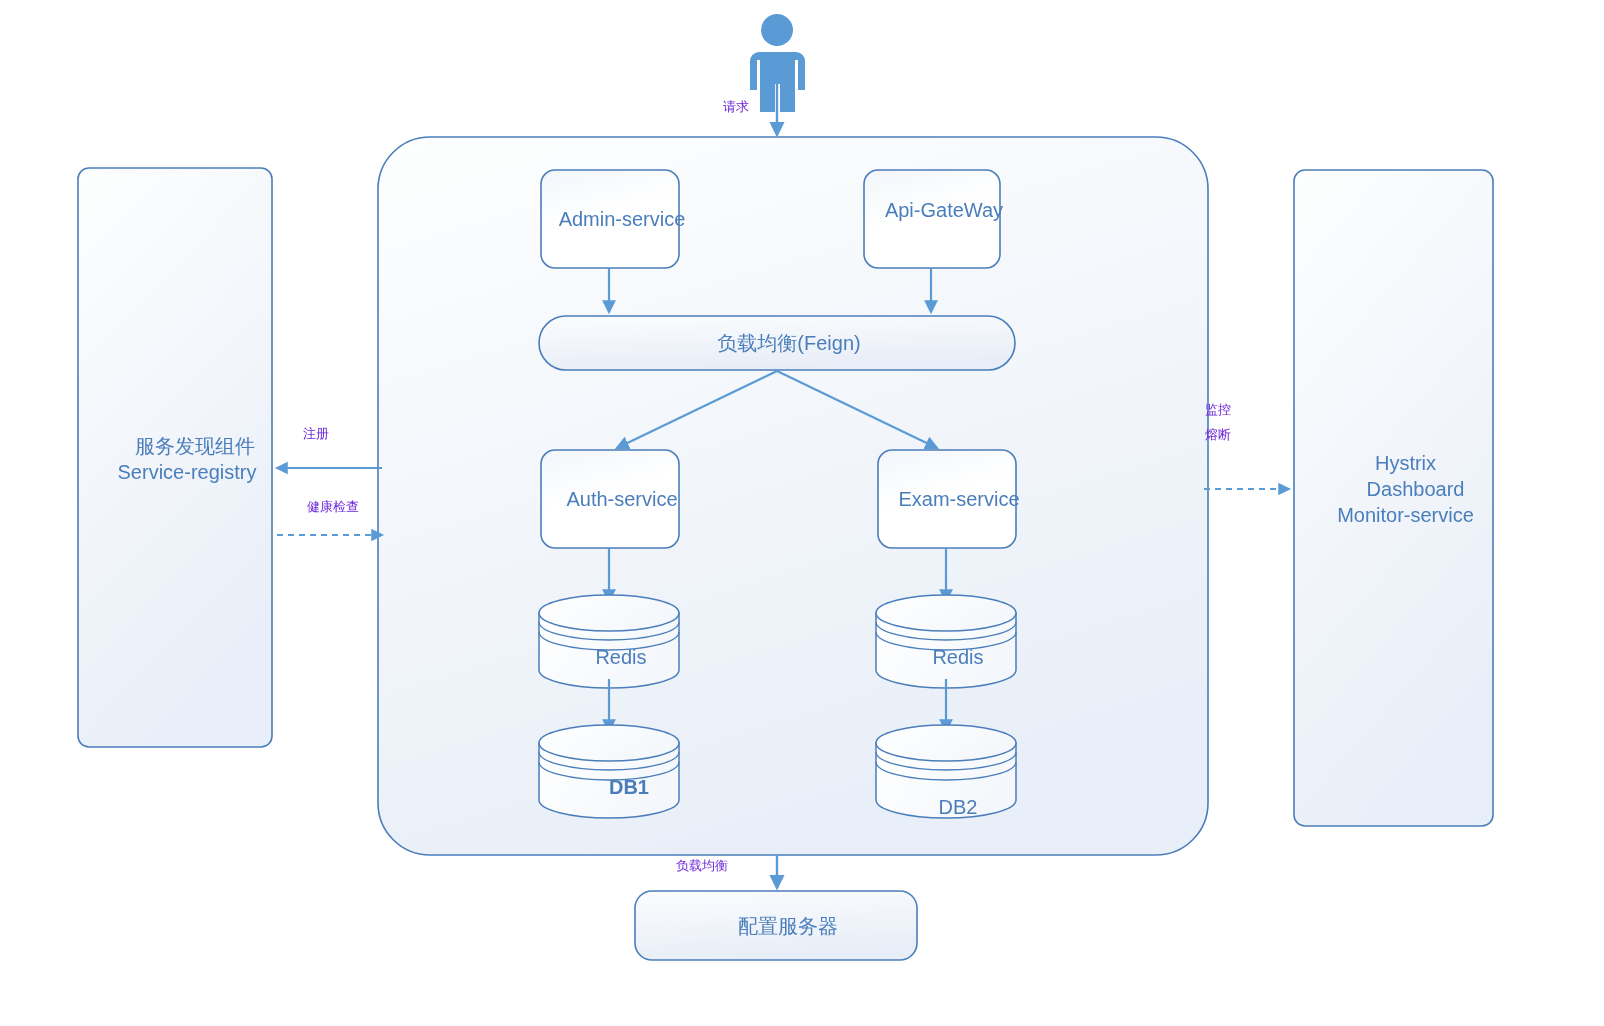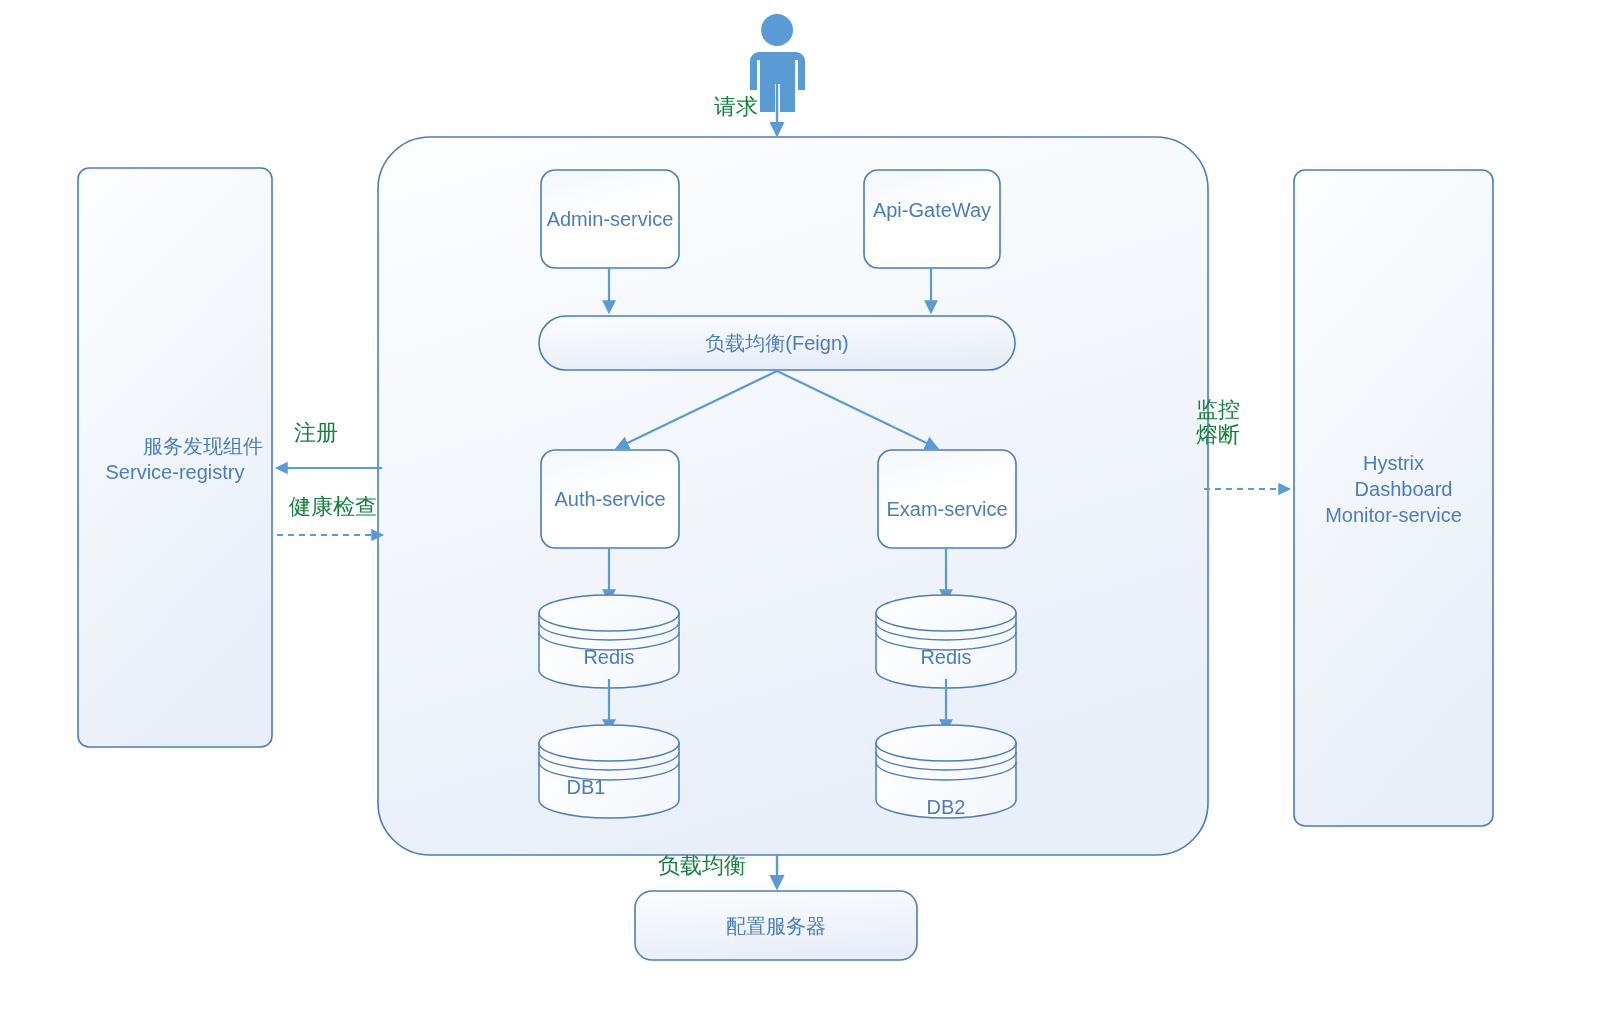--- a/index.html
+++ b/index.html
@@ -15,38 +15,39 @@
     font-family: "Liberation Sans", "DejaVu Sans", sans-serif;
   }
   #canvas {
     position: absolute;
     inset: 0;
     width: 1604px;
     height: 1026px;
   }
   .lbl {
     position: absolute;
-    color: #15803d;
-    font-size: 22px;
+    color: #6d28d9;
+    font-size: 13px;
     line-height: 25px;
     text-align: center;
     white-space: pre;
     pointer-events: none;
     user-select: none;
   }
   .node-text {
     position: absolute;
     display: flex;
     align-items: center;
     justify-content: center;
     color: #4a7ebb;
     font-size: 20px;
     line-height: 26px;
     text-align: center;
     white-space: pre-line;
+    padding-left: 12px;
   }
 </style>
 </head>
 <body>
 
 <svg id="canvas" viewBox="0 0 1604 1026" xmlns="http://www.w3.org/2000/svg">
   <defs>
     <linearGradient id="panelGrad" x1="0" y1="0" x2="0.35" y2="1">
       <stop offset="0%" stop-color="#fdfefe"></stop>
       <stop offset="100%" stop-color="#e9eff8"></stop>
@@ -144,31 +145,31 @@
 <div class="lbl" style="left:694px; top:94px; width:84px;">请求</div>
 
 <div class="node-text" style="left:541px; top:170px; width:138px; height:98px;">Admin-service</div>
 
 <div class="node-text" style="left:864px; top:170px; width:136px; height:80px;">Api-GateWay</div>
 
 <div class="node-text" style="left:539px; top:316px; width:476px; height:54px;">负载均衡(Feign)</div>
 
 <div class="node-text" style="left:541px; top:450px; width:138px; height:98px;text-align:center;">Auth-service</div>
 
-<div class="node-text" style="left:878px; top:450px; width:138px; height:98px;margin-top:10px;">Exam-service</div>
+<div class="node-text" style="left:878px; top:450px; width:138px; height:98px;">Exam-service</div>
 
 <div class="node-text" style="left:539px; top:644px; width:140px; height:26px;">Redis</div>
 
 <div class="node-text" style="left:876px; top:644px; width:140px; height:26px;">Redis</div>
 
-<div class="node-text" style="left:508px; top:774px; width:156px; height:26px;">DB1</div>
+<div class="node-text" style="left:539px; top:774px; width:156px; height:26px;font-weight:bold;">DB1</div>
 
 <div class="node-text" style="left:876px; top:774px; width:140px; height:26px;margin-top:20px;">DB2</div>
 
-<div class="node-text" style="left:78px; top:433px; width:210px; height:26px;margin-left:20px;">服务发现组件</div>
+<div class="node-text" style="left:78px; top:433px; width:210px; height:26px;">服务发现组件</div>
 <div class="node-text" style="left:78px; top:459px; width:194px; height:26px;">Service-registry</div>
 
 <div class="lbl" style="left:286px; top:422px; width:60px;font-family:Liberation Mono, monospace;">注册</div>
 
 <div class="lbl" style="left:283px; top:494px; width:100px;">健康检查</div>
 
 <div class="node-text" style="left:1294px; top:450px; width:199px; height:26px;">Hystrix</div>
 <div class="node-text" style="left:1294px; top:476px; width:199px; height:26px;margin-left:10px;">Dashboard</div>
 <div class="node-text" style="left:1294px; top:502px; width:199px; height:26px;">Monitor-service</div>
 

